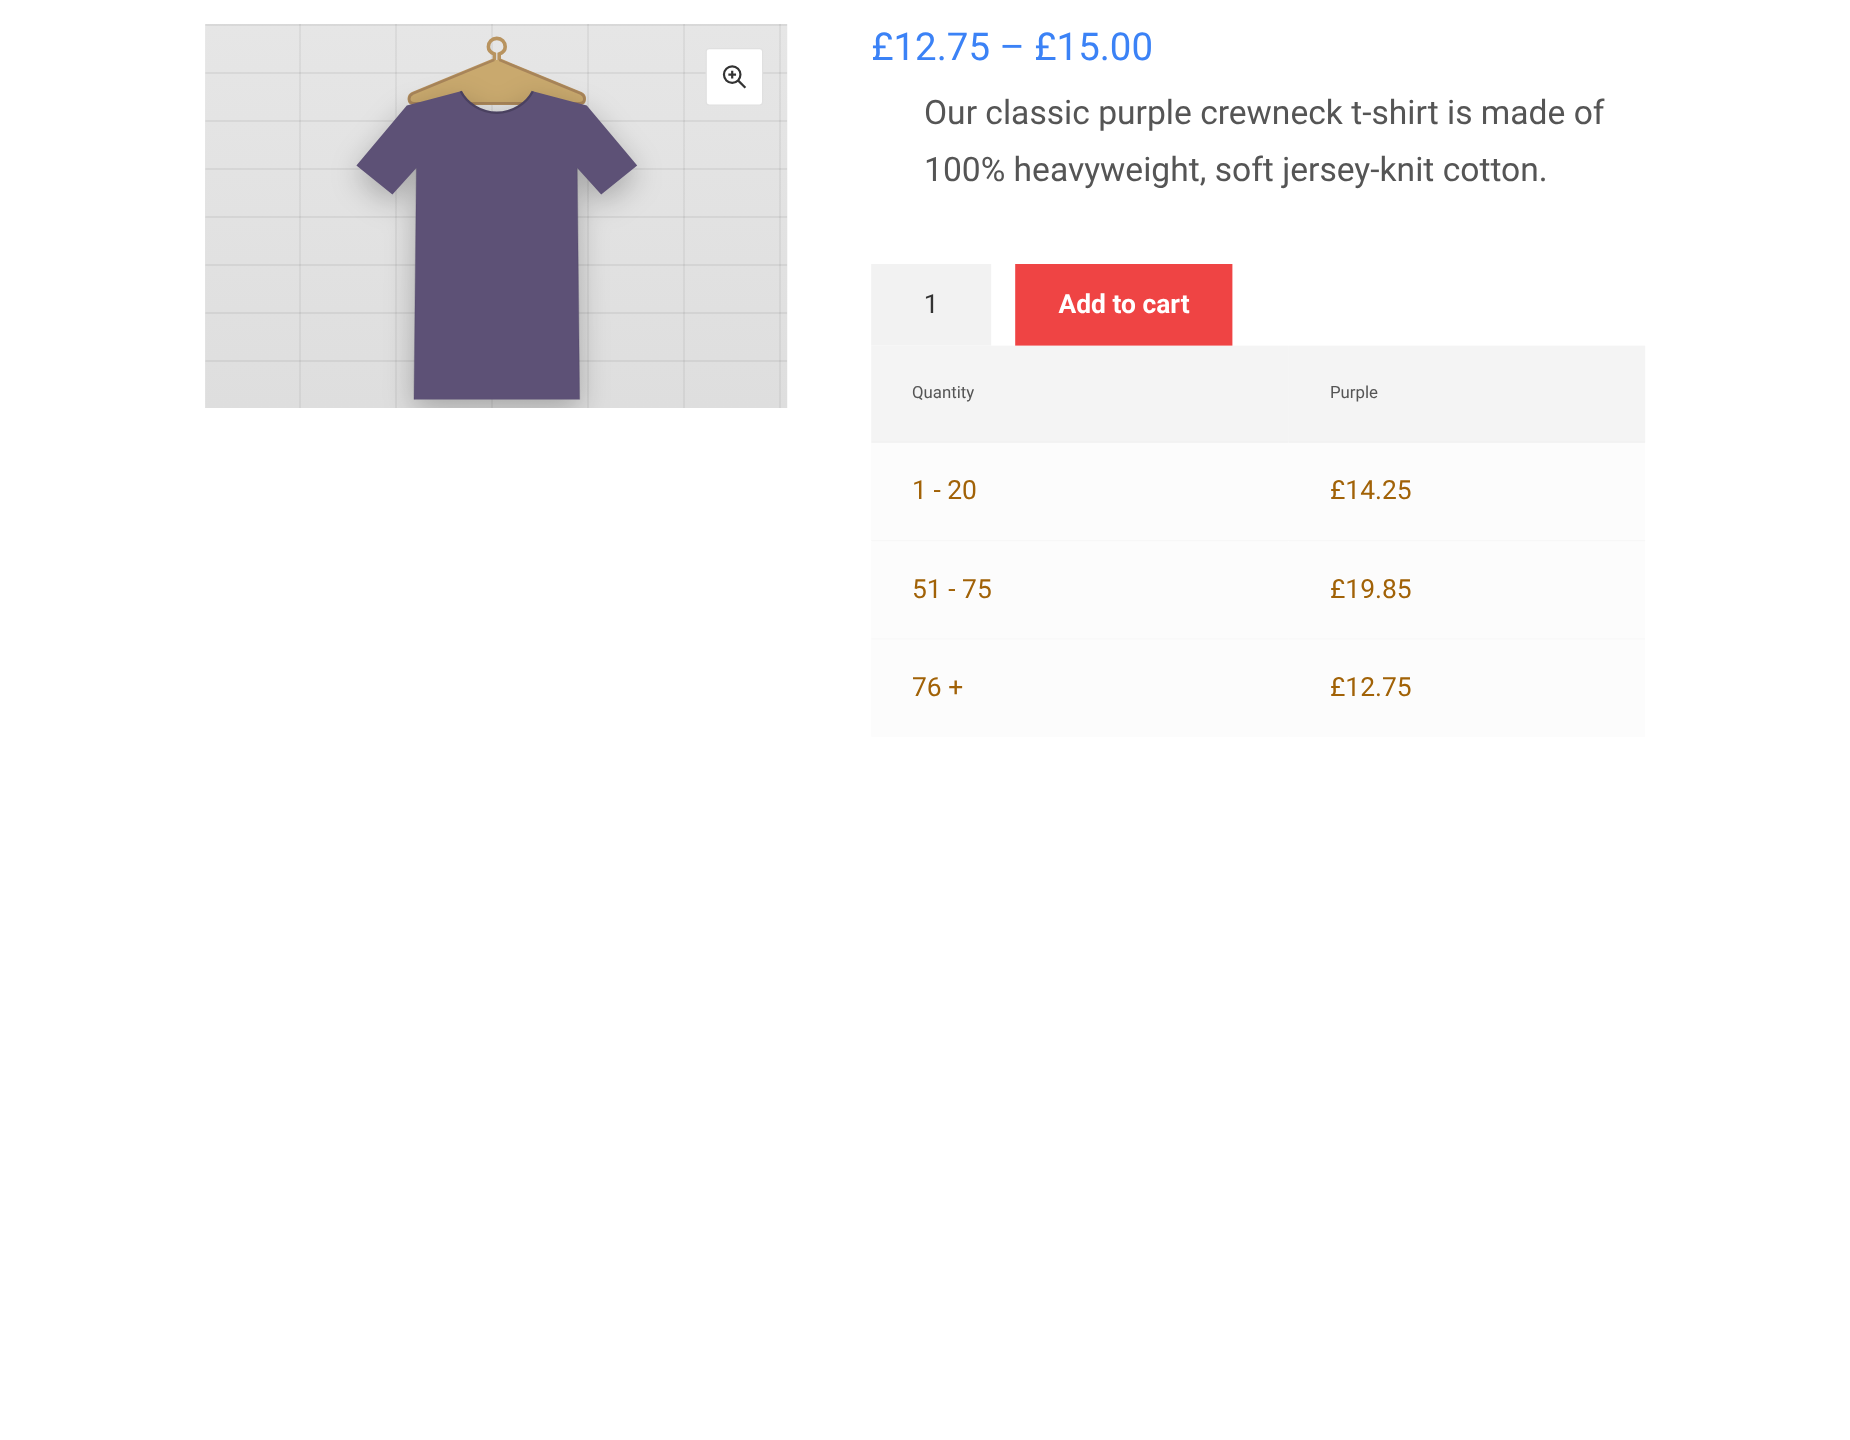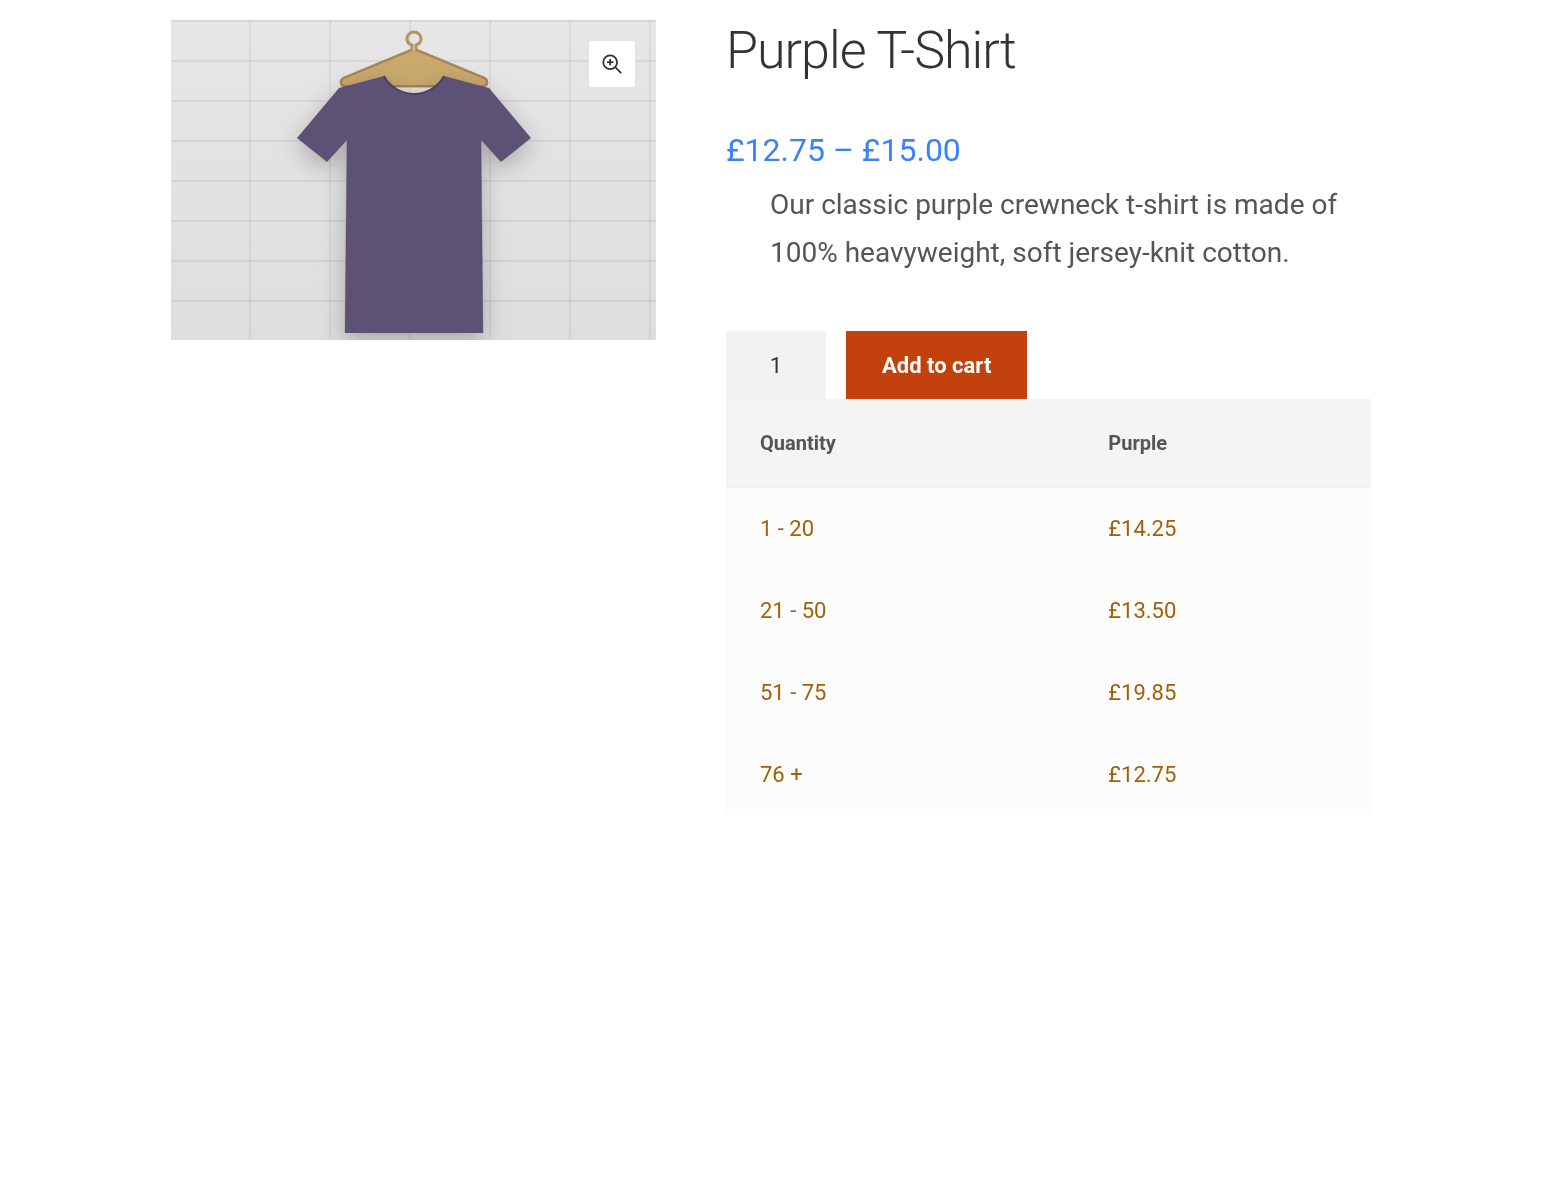--- a/index.html
+++ b/index.html
@@ -126,41 +126,41 @@
       background: #f2f2f2;
       border: none;
       text-align: center;
       font-size: 22px;
       color: #333333;
       font-family: inherit;
     }
     .add-to-cart-btn {
       height: 68px;
       padding: 0 36px;
-      background: #c2410c;
+      background: #ef4444;
       color: #ffffff;
       border: none;
       font-size: 22px;
       font-weight: 700;
       cursor: pointer;
       font-family: inherit;
     }
     .pricing-table {
       width: 100%;
       border-collapse: collapse;
       margin-top: 0;
     }
     .pricing-table thead tr {
       background: #f4f4f4;
     }
     .pricing-table th {
       text-align: left;
       padding: 32px 34px;
-      font-size: 20px;
-      font-weight: 700;
+      font-size: 14px;
+      font-weight: 400;
       color: #555555;
     }
     .pricing-table td {
       padding: 28px 34px;
       font-size: 22px;
       color: #a16207;
       background: #fcfcfc;
     }
     .pricing-table tbody tr {
       border-top: 1px solid rgba(0,0,0,0.02);
@@ -210,21 +210,20 @@
       <svg viewBox="0 0 24 24">
         <circle cx="10" cy="10" r="7.5"></circle>
         <line x1="15.5" y1="15.5" x2="22" y2="22"></line>
         <line x1="10" y1="6.5" x2="10" y2="13.5"></line>
         <line x1="6.5" y1="10" x2="13.5" y2="10"></line>
       </svg>
     </div>
   </div>
 
   <div class="product-details">
-    <h1 class="product-title">Purple T-Shirt</h1>
 
     <div class="price-range">£12.75 – £15.00</div>
 
     <p class="description">Our classic purple crewneck t-shirt is made of 100% heavyweight, soft jersey-knit cotton.</p>
 
     <div class="cart-row">
       <input type="text" class="quantity-input" value="1" style="">
       <button class="add-to-cart-btn">Add to cart</button>
     </div>
 
@@ -234,24 +233,20 @@
           <th>Quantity</th>
           <th>Purple</th>
         </tr>
       </thead>
       <tbody>
         <tr>
           <td>1 - 20</td>
           <td>£14.25</td>
         </tr>
         <tr>
-          <td>21 - 50</td>
-          <td>£13.50</td>
-        </tr>
-        <tr>
           <td>51 - 75</td>
           <td>£19.85</td>
         </tr>
         <tr>
           <td>76 +</td>
           <td>£12.75</td>
         </tr>
       </tbody>
     </table>
   </div>

